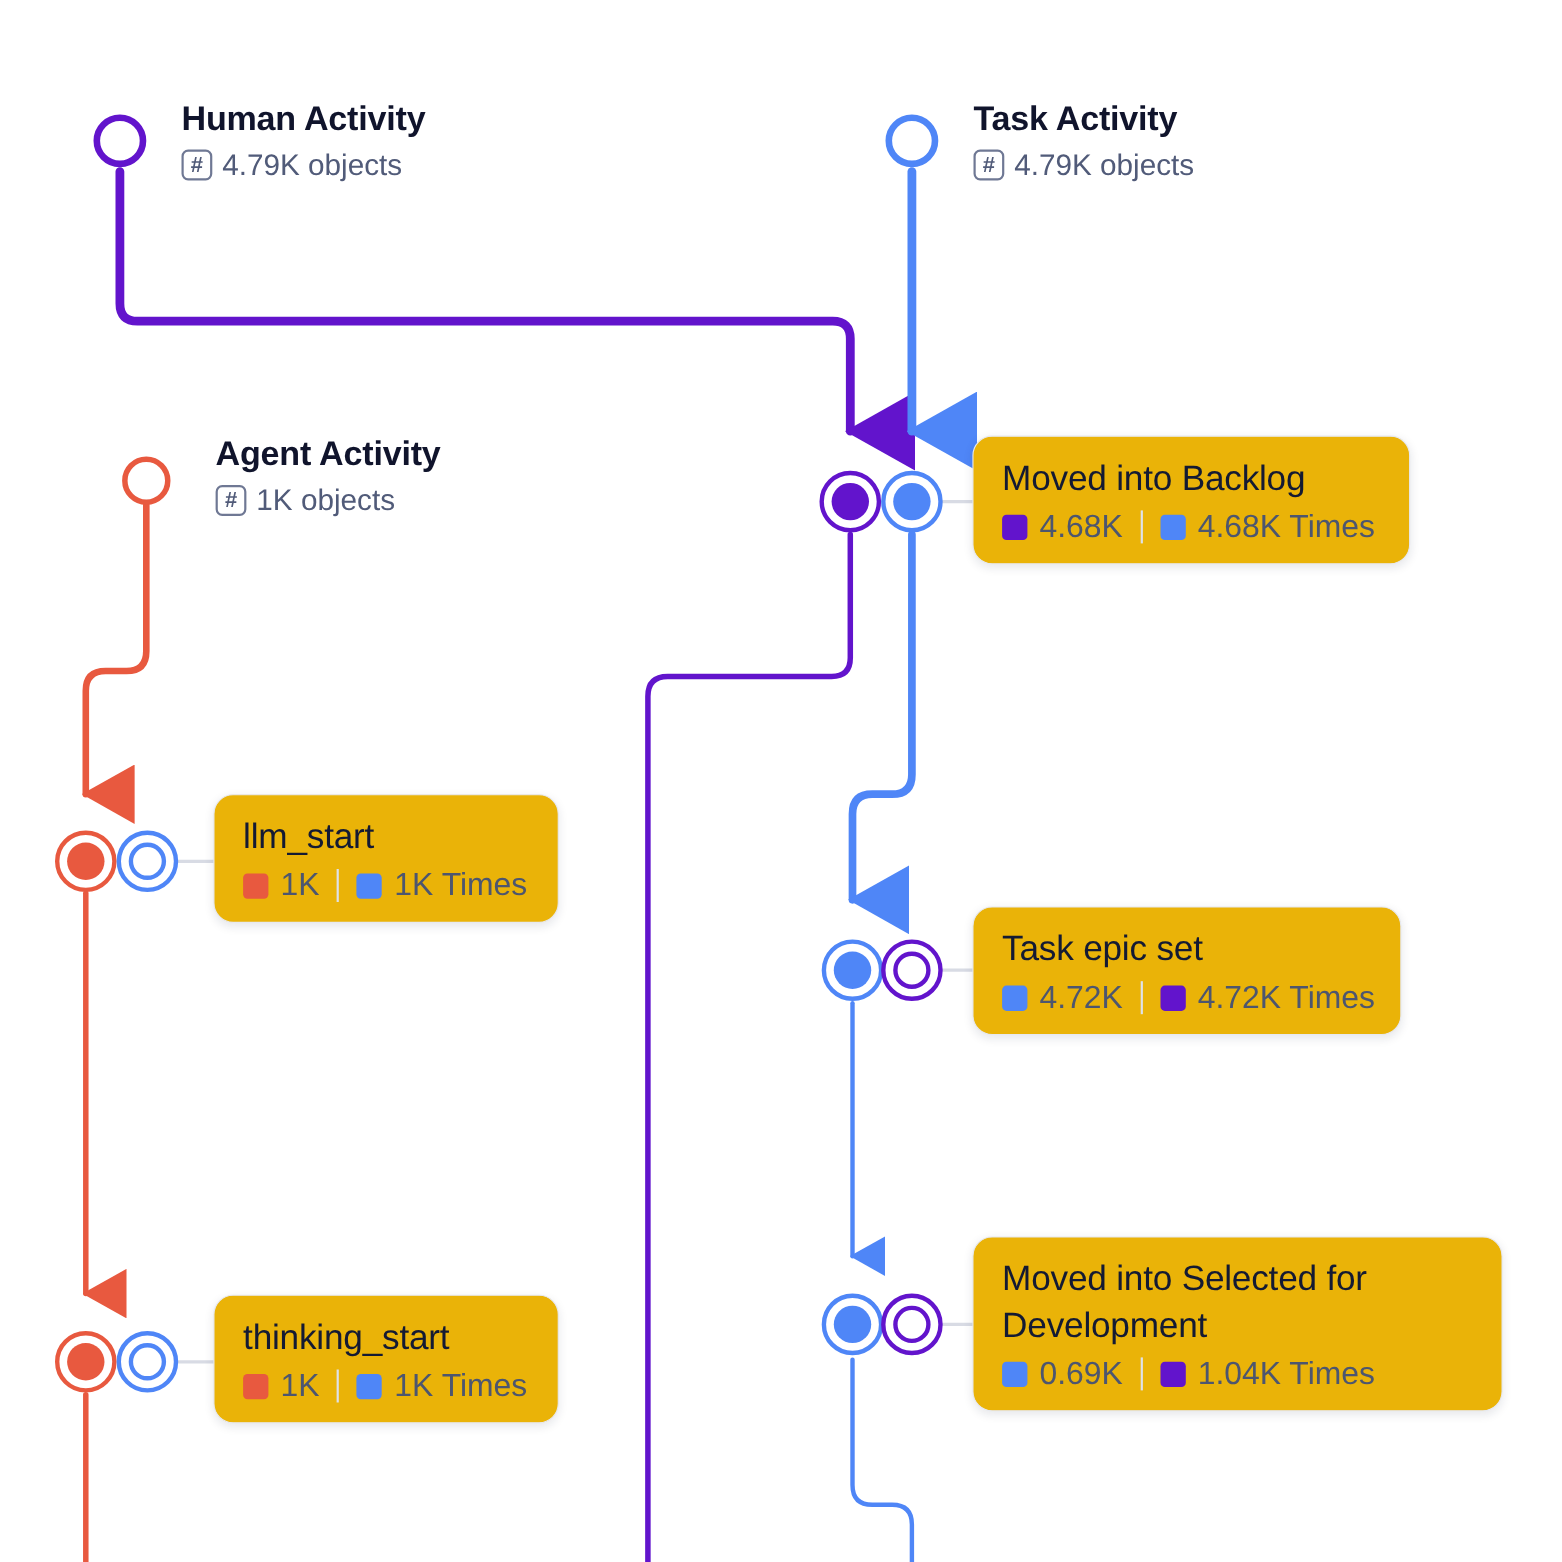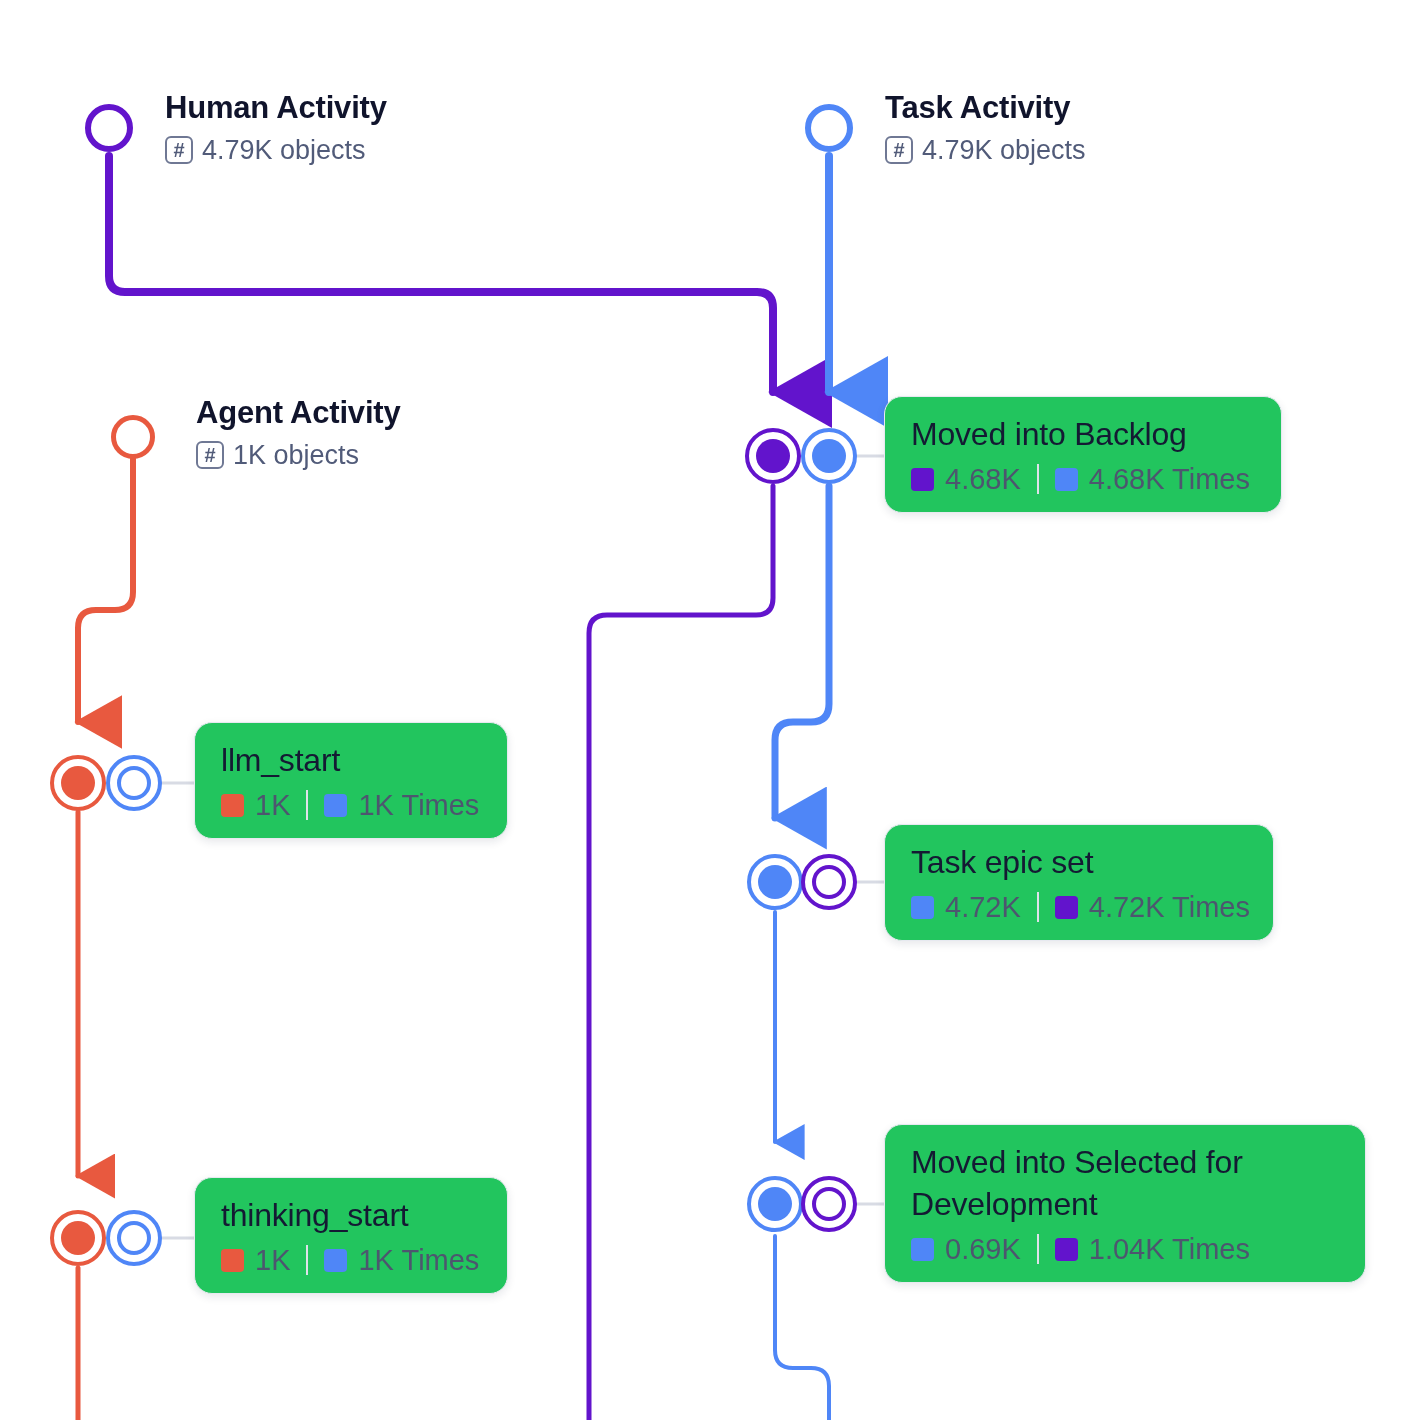--- a/index.html
+++ b/index.html
@@ -28,21 +28,21 @@
     display:inline-flex;align-items:center;justify-content:center;
     font-size:20px;font-weight:bold;color:#515b79;line-height:1;
     box-sizing:border-box;flex:none;
   }
 
   
   .ring{position:absolute;border-radius:50%;box-sizing:border-box;background:#fff;}
 
   
   .card{
-    position:absolute;background:#22c55e;border:1.6px solid #e7e9f0;
+    position:absolute;background:#eab308;border:1.6px solid #e7e9f0;
     border-radius:18px;box-shadow:0 3px 9px rgba(24,30,60,.10);
     padding:16px 26px 18px 26px;box-sizing:border-box;
   }
   .card-title{
     font-size:32px;color:#141a33;line-height:1.32;
     letter-spacing:-0.2px;white-space:pre-line;
   }
   .card-stats{
     margin-top:9px;display:flex;
     font-size:29px;color:#4d566f;white-space:nowrap;line-height:1;

